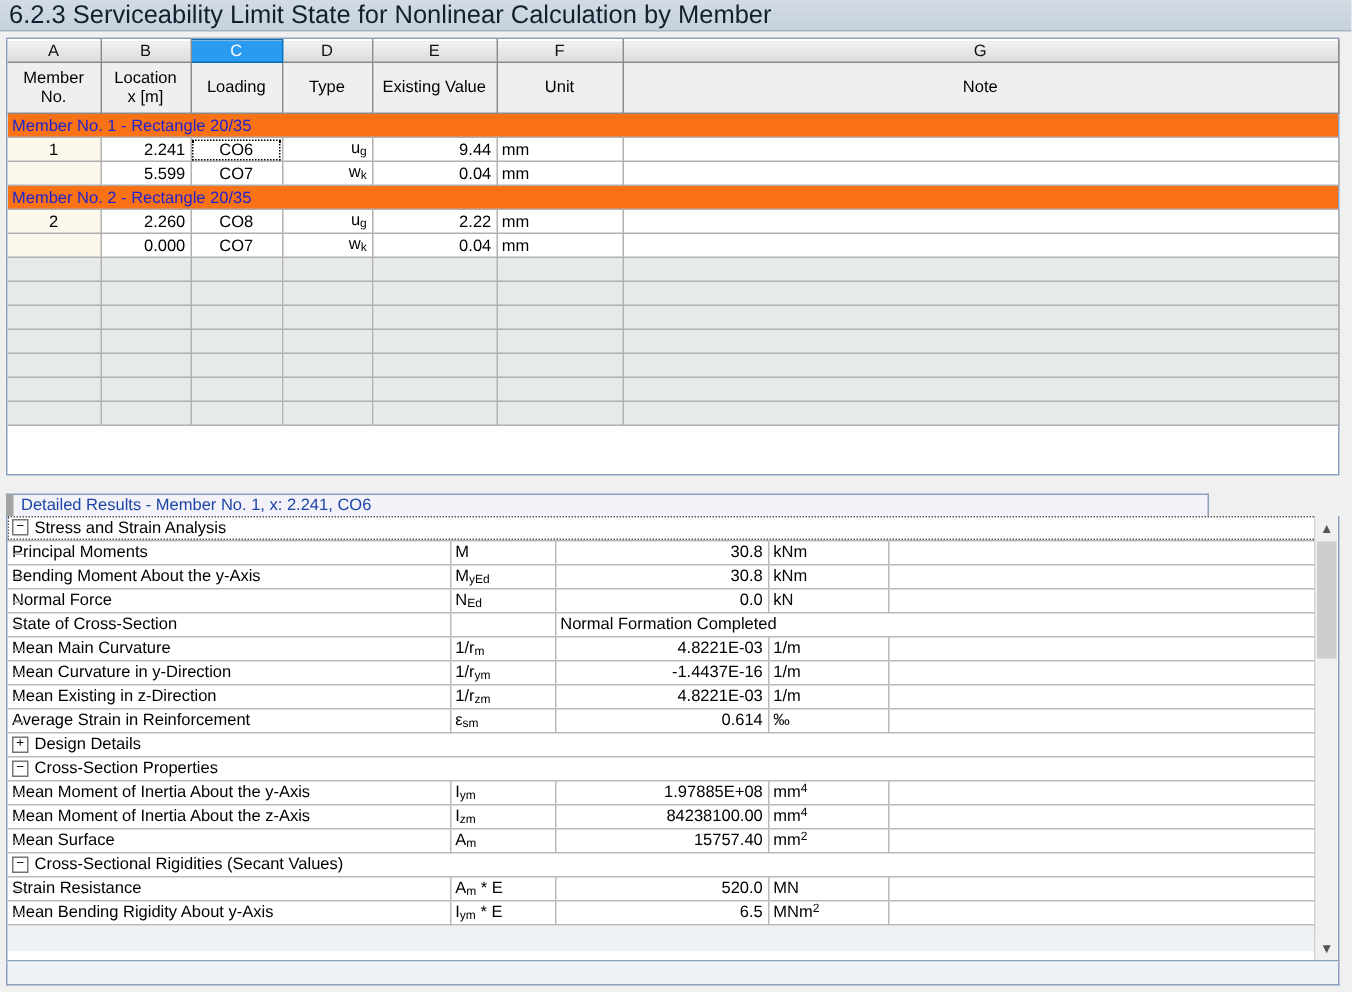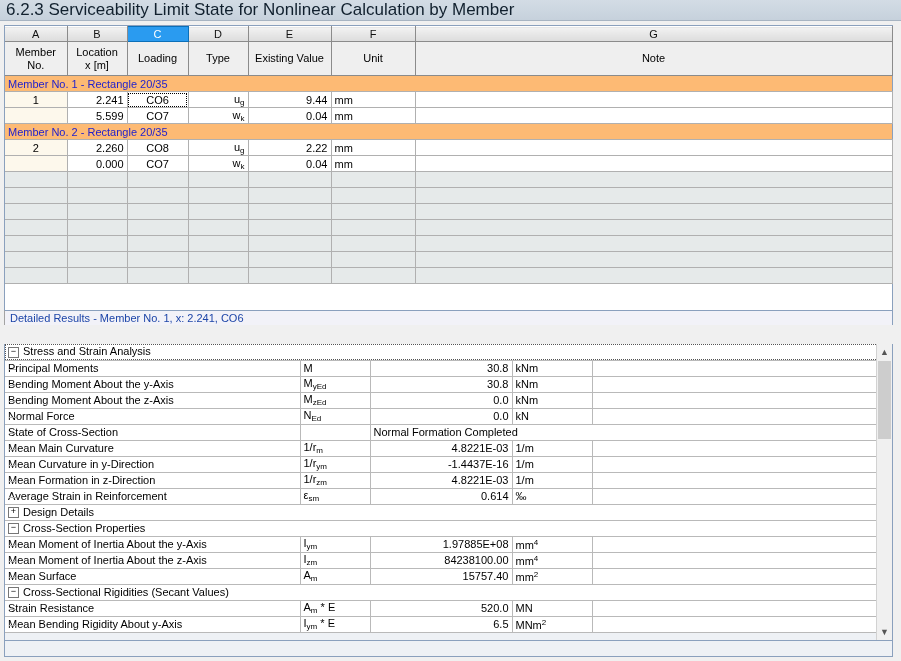--- a/index.html
+++ b/index.html
@@ -41,21 +41,21 @@
   }
   tr.colhead td.sel{
     background:#2a9bf0;color:#fff;border:1px solid #0b6fb8;
   }
   tr.namehead td{
     background:#efefef;text-align:center;vertical-align:middle;
     height:34px;border-right:1px solid #8b8b8b;border-bottom:1px solid #8b8b8b;
     line-height:13px;
   }
   tr.groupRow td{
-    background:#fdba74;color:#2222cc;text-align:left;height:16px;
+    background:#f97316;color:#2222cc;text-align:left;height:16px;
     border-right:none;
   }
   tr.dataRow td{background:#fff;}
   tr.dataRow td.tinted{background:#fdf8ec;}
   td.num{text-align:right;}
   td.ctr{text-align:center;}
   td.lft{text-align:left;}
   td.selcell{outline:1px dotted #000;outline-offset:-2px;}
   .empty td{background:#e6eaea;height:16px;border-bottom:none;}
   .lastb td{border-bottom:1px solid #b0b0b0;}
@@ -74,24 +74,24 @@
     position:absolute;top:4px;width:22px;height:21px;
     background:linear-gradient(#fbfbfb,#dedede);
     border:1px solid #8a8a8a;box-sizing:border-box;
     display:flex;align-items:center;justify-content:center;
   }
   #btnPick{left:831px;}
   #btnView{left:861px;}
 
   
   .dr-header{
-    position:absolute;left:4px;top:310px;width:889px;height:15px;
+    position:absolute;left:4px;top:329px;width:802px;height:15px;
     background:#f2f2f8;color:#1d45a8;font-size:11px;line-height:15px;
     padding-left:5px;box-sizing:border-box;white-space:nowrap;
-    border-left:1px solid #a3a3a3;border-right:1px solid #8aa0bd;border-top:1px solid #8aa0bd;
+    border-left:5px solid #a3a3a3;border-right:1px solid #8aa0bd;border-top:1px solid #8aa0bd;
   }
   .dr-body{
     position:absolute;left:4px;top:344px;width:889px;height:297px;
     background:#fff;border:1px solid #8aa0bd;border-top:none;
     box-sizing:border-box;overflow:hidden;
   }
   .dr-scrollarea{position:absolute;left:0;top:0;right:16px;bottom:0;overflow:hidden;}
   table.dtl{border-collapse:collapse;table-layout:fixed;width:100%;font-size:11px;padding-left:28px;}
   table.dtl td{
     height:16px;padding:0 3px;white-space:nowrap;overflow:hidden;
@@ -305,27 +305,20 @@
               <td style="border-right: none;">&nbsp;</td>
             </tr>
             <tr>
               <td class="leafname">Bending Moment About the y-Axis</td>
               <td>M<sub>yEd</sub></td>
               <td class="dnum">30.8</td>
               <td>kNm</td>
               <td style="border-right: none;">&nbsp;</td>
             </tr>
             <tr>
-              <td class="leafname">Bending Moment About the z-Axis</td>
-              <td>M<sub>zEd</sub></td>
-              <td class="dnum">0.0</td>
-              <td>kNm</td>
-              <td style="border-right: none;">&nbsp;</td>
-            </tr>
-            <tr>
               <td class="leafname">Normal Force</td>
               <td>N<sub>Ed</sub></td>
               <td class="dnum">0.0</td>
               <td>kN</td>
               <td style="border-right: none;">&nbsp;</td>
             </tr>
             <tr>
               <td class="leafname">State of Cross-Section</td>
               <td></td>
               <td colspan="3" style="border-right: none;">Normal Formation Completed</td>
@@ -338,21 +331,21 @@
               <td style="border-right: none;">&nbsp;</td>
             </tr>
             <tr>
               <td class="leafname">Mean Curvature in y-Direction</td>
               <td>1/r<sub>ym</sub></td>
               <td class="dnum">-1.4437E-16</td>
               <td>1/m</td>
               <td style="border-right: none;">&nbsp;</td>
             </tr>
             <tr>
-              <td class="leafname">Mean Formation in z-Direction</td>
+              <td class="leafname">Mean Existing in z-Direction</td>
               <td>1/r<sub>zm</sub></td>
               <td class="dnum">4.8221E-03</td>
               <td>1/m</td>
               <td style="border-right: none;">&nbsp;</td>
             </tr>
             <tr>
               <td class="leafname">Average Strain in Reinforcement</td>
               <td>ε<sub>sm</sub></td>
               <td class="dnum">0.614</td>
               <td>‰</td>

